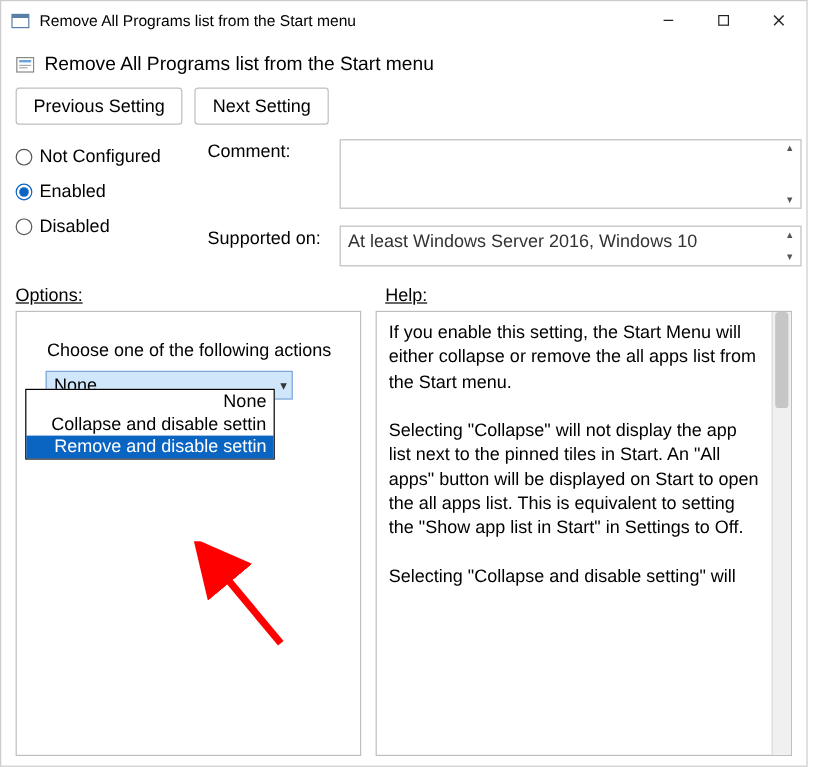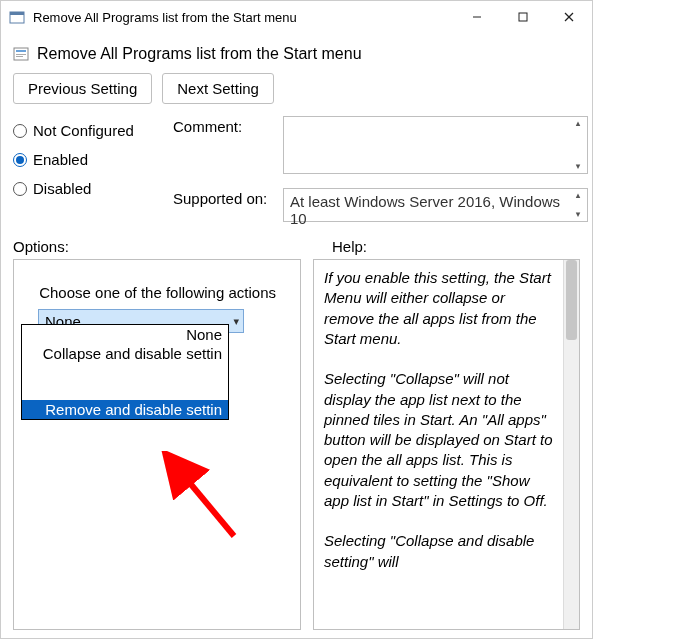--- a/index.html
+++ b/index.html
@@ -1,17 +1,17 @@
 <!DOCTYPE html>
 <html><head>
 <meta charset="utf-8">
 <style>
   * { box-sizing: border-box; font-family: "Segoe UI", Arial, sans-serif; }
   body { margin: 0; background: #fff; font-size: 14px; color: #000; }
-  .window { width: 593px; height: 639px; border: 1px solid #ccc; background: #fff; display: flex; flex-direction: column; position: relative; }
+  .window { width: 673px; height: 639px; border: 1px solid #ccc; background: #fff; display: flex; flex-direction: column; position: relative; }
   .titlebar { height: 32px; display: flex; align-items: center; padding-left: 8px; }
   .titlebar-icon { width: 16px; height: 16px; margin-right: 8px; display:inline-block; }
   .titlebar-text { flex: 1; font-size: 13px; }
   .titlebar-controls { display: flex; }
   .tb-btn { width: 46px; height: 32px; display: flex; align-items: center; justify-content: center; color:#222; }
   .subheader { padding: 12px 12px 4px 12px; display: flex; align-items: center; font-size: 16px; }
   .sub-icon { width:16px; height:16px; margin-right:8px; }
   .nav-row { padding: 6px 12px; display:flex; gap:10px; }
   .nav-btn { padding: 6px 14px; border: 1px solid #bfbfbf; border-radius: 3px; background:#fff; font-size:15px; cursor:pointer; }
   .top-grid { display:flex; padding: 6px 4px 0 12px; }
@@ -19,34 +19,34 @@
   .radio-item { display:flex; align-items:center; margin-bottom:12px; font-size:15px; gap:6px; cursor:pointer; }
   .radio-outer { width:14px; height:14px; border-radius:50%; border:1px solid #555; display:flex; align-items:center; justify-content:center; }
   .radio-outer.sel { border-color:#0a64c2; }
   .radio-inner { width:8px; height:8px; border-radius:50%; background:#0a64c2; }
   .right-fields { flex:1; display:grid; grid-template-columns: 110px 1fr; row-gap:14px; align-items:start; }
   .right-fields label { font-size:15px; padding-top:2px; }
   .comment-box { border:1px solid #bfbfbf; height:58px; position:relative; background:#fff; }
   .supported-box { border:1px solid #bfbfbf; height:34px; padding:4px 18px 4px 6px; font-size:15px; color:#333; position:relative; }
   .mini-scroll { position:absolute; right:2px; top:2px; bottom:2px; width:14px; display:flex; flex-direction:column; justify-content:space-between; }
   .mini-scroll span { font-size:9px; color:#555; line-height:1; text-align:center; }
-  .section-labels { display:flex; padding: 16px 12px 4px 12px; gap:31px; }
+  .section-labels { display:flex; padding: 16px 12px 4px 12px; gap:20px;text-decoration:underline; }
   .section-labels .l1 { width: 288px; font-size:15px; }
   .section-labels .l2 { flex:1; font-size:15px; }
   .panels { display:flex; gap:12px; padding:0 12px 8px 12px; flex:1; min-height:0; }
   .panel { border:1px solid #bfbfbf; background:#fff; position:relative; }
   .options-panel { width:288px; padding:24px;text-align:right; }
   .opt-label { font-size:15px; margin-bottom:8px; }
   .combo { width:206px; height:24px; border:1px solid #7aa7d8; background:#cfe6fb; display:flex; align-items:center; padding:0 6px; font-size:15px; position:relative; cursor:pointer; }
   .combo .chev { position:absolute; right:4px; font-size:11px; color:#333; }
   .dropdown { position:absolute; top:64px; left:7px; width:208px; border:1px solid #000; background:#fff; z-index:5; }
   .dd-item { padding:1px 6px; font-size:15px; cursor:pointer; white-space:nowrap; overflow:hidden; }
-  .dd-item.hl { background:#0a64c2; color:#fff;margin-top:37px; }
+  .dd-item.hl { background:#0a64c2; color:#fff; }
   .help-panel { flex:1; display:flex; }
-  .help-text { flex:1; padding:8px 10px; font-size:15px; line-height:1.35; white-space:pre-wrap; overflow:hidden;font-style:italic; }
+  .help-text { flex:1; padding:8px 10px; font-size:15px; line-height:1.35; white-space:pre-wrap; overflow:hidden; }
   .help-scroll { width:16px; background:#f0f0f0; border-left:1px solid #dcdcdc; position:relative; }
   .help-thumb { position:absolute; top:0; left:2px; right:2px; height:80px; background:#c6c6c6; border-radius:3px; }
   .footer { display:flex; justify-content:flex-end; gap:8px; padding:10px 14px 14px 14px; }
   .footer-btn { width:76px; height:28px; border:1px solid #bfbfbf; border-radius:3px; background:#fff; font-size:14px; cursor:pointer; }
   .arrow-wrap { position:absolute; left:148px; top:450px; width:100px; height:100px; pointer-events:none; z-index:20; }
 </style>
 </head>
 <body>
 
 <div class="window">

